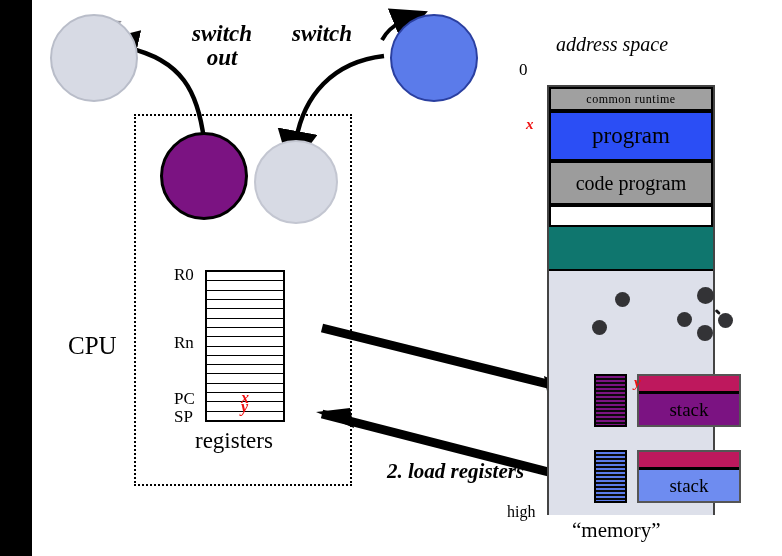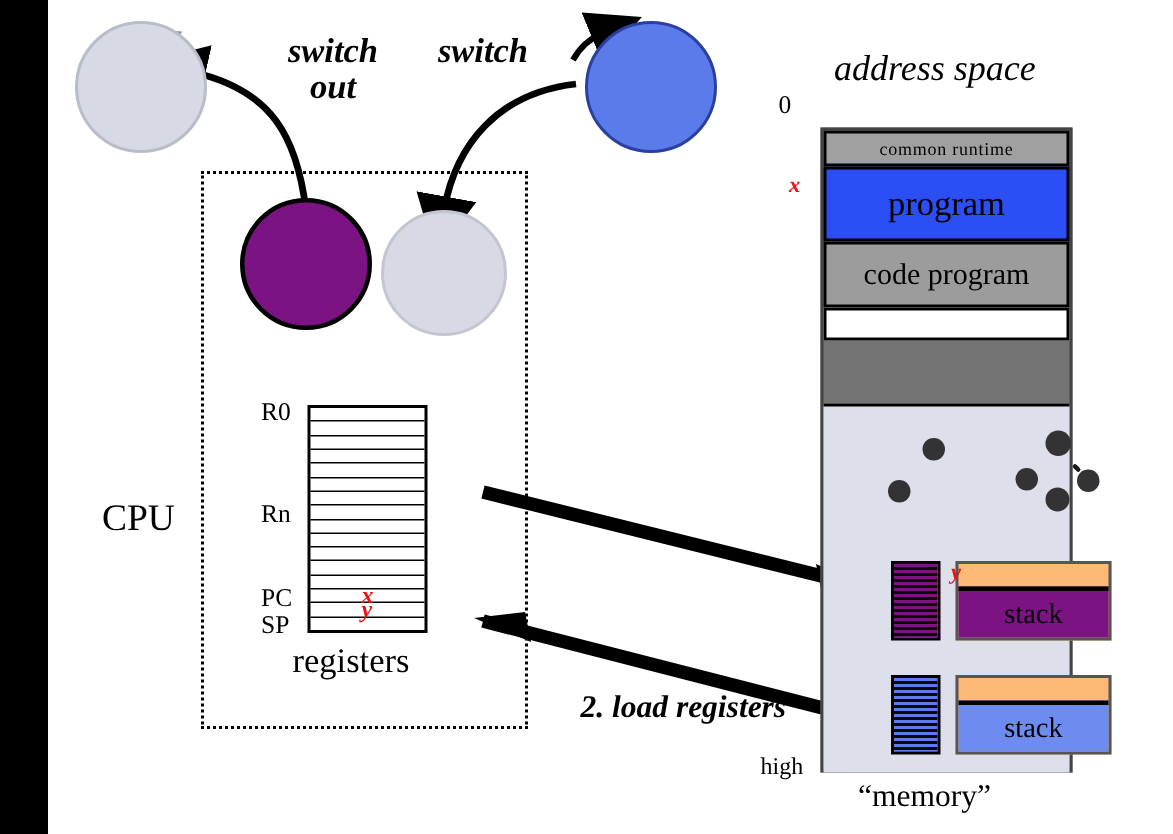--- a/index.html
+++ b/index.html
@@ -66,21 +66,21 @@
     flex:1 1 0;
     border-bottom:1px solid #000;
     position:relative;
   }
   #registers-box .reg-row:last-child{border-bottom:none;}
 
   
   #memory-col{
     box-sizing:border-box;
     border:2px solid #444;
-    background:#737373;
+    background:#0f766e;
   }
   .mem-seg{
     box-sizing:border-box;
     border:2px solid #000;
     border-top-width:2px;
     display:flex;
     align-items:center;
     justify-content:center;
     font-family:"Liberation Serif", serif;
     color:#000;
@@ -93,21 +93,21 @@
     box-sizing:border-box;
     border:2px solid #000;
     position:absolute;
   }
 
   
   .stack-wrap{
     position:absolute;
     box-sizing:border-box;
     border:2px solid #555;
-    background:#fdba74;
+    background:#be185d;
   }
   .stack-fill{
     position:absolute;
     left:0;right:0;bottom:0;
     box-sizing:border-box;
     border-top:3px solid #000;
     display:flex;align-items:center;justify-content:center;
     font-family:"Liberation Serif", serif;
     color:#000;
   }
@@ -224,21 +224,21 @@
 
     <div class="abs lbl-plain" style="left:142px;top:265px;font-size:17px;">R0</div>
     <div class="abs lbl-plain" style="left:142px;top:333px;font-size:17px;">Rn</div>
     <div class="abs lbl-plain" style="left:142px;top:389px;font-size:17px;">PC</div>
     <div class="abs lbl-plain" style="left:142px;top:407px;font-size:17px;text-align:center;">SP</div>
 
     <div class="abs lbl-plain" style="left:163px;top:428px;font-size:23px;">registers</div>
 
     <div class="abs lbl-script" style="left:355px;top:460px;font-size:21px;">2. load registers</div>
 
-    <div class="abs lbl-script" style="left:524px;top:34px;font-size:24px;font-weight:normal;text-align:right;">address space</div>
+    <div class="abs lbl-script" style="left:524px;top:34px;font-size:20px;font-weight:normal;text-align:right;">address space</div>
 
     <div class="abs lbl-plain" style="left:487px;top:60px;font-size:17px;">0</div>
 
     <div class="abs red-var" style="left:494px;top:116px;font-size:15px;">x</div>
 
     <div class="abs lbl-plain" style="left:475px;top:503px;font-size:16px;">high</div>
 
     <div id="memory-col" class="abs" style="left:515px;top:85px;width:168px;height:430px;">
 
       <div class="mem-seg" style="top:0px;height:24px;background:#a0a0a0;font-size:12px;letter-spacing:0.5px;">

